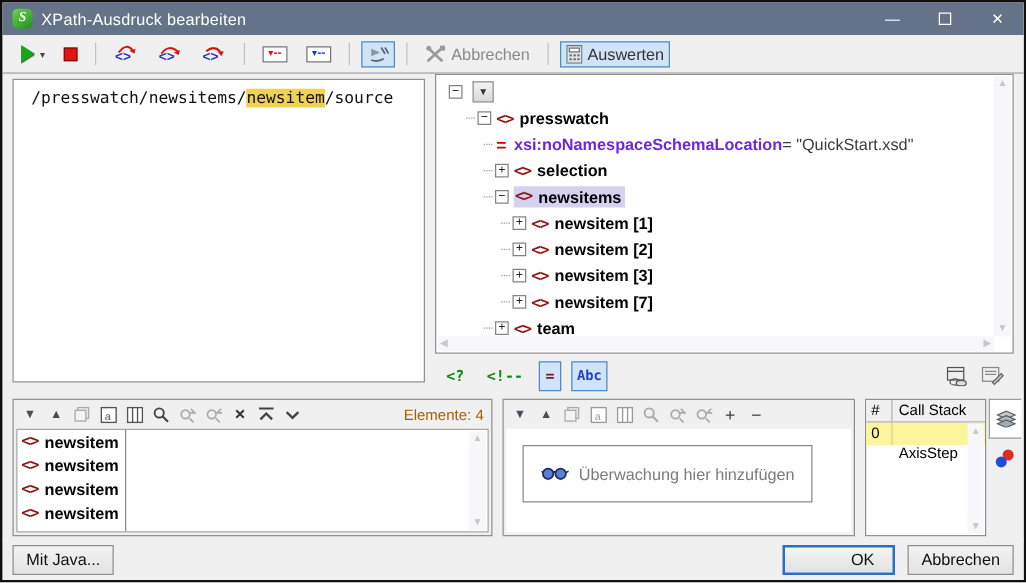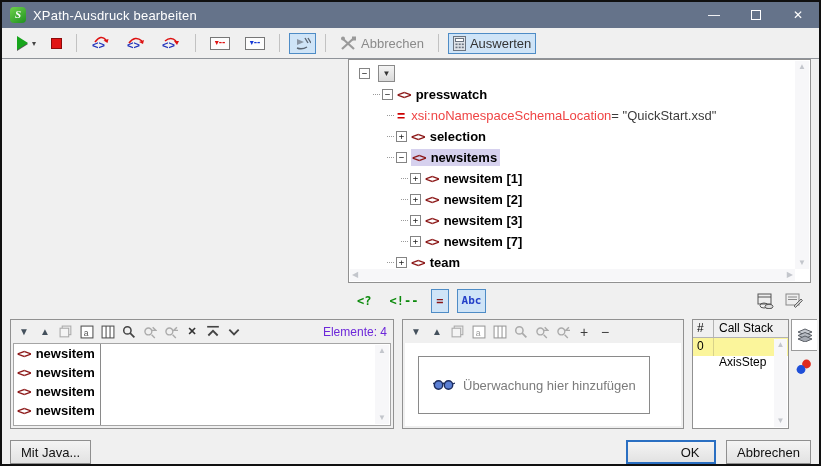--- a/index.html
+++ b/index.html
@@ -48,21 +48,21 @@
   .treerows { padding:3px 0 0 4px; }
   .trow { height:21px; display:flex; align-items:center; font-size:13px; font-weight:bold;
           white-space:nowrap; color:#000; }
   .stub { width:7px; border-top:1px dotted #9a9a9a; margin-right:2px; }
   .expbox { width:11px; height:11px; border:1px solid #848484; background:#fff; flex:0 0 11px;
             font:9px/9px "DejaVu Sans Mono",monospace; text-align:center; color:#222; margin-right:4px; }
   .angle { color:#8b1616; font-weight:bold; letter-spacing:-1px; margin-right:5px;
            font-family:"DejaVu Sans Mono",monospace; font-size:13px; }
   .selwrap { background:#d6d1ee; padding:1px 3px 1px 1px; display:inline-flex; align-items:center; }
   .attr-eq { color:#c00; font-weight:bold; margin:0 6px 0 1px; font-size:14px; }
-  .attr-name { font-weight:normal; color:#ef4444; }
+  .attr-name { font-weight:bold; color:#6d28d9; }
   .attr-val { font-weight:normal; color:#3c3c3c; }
   .combobtn { width:17px; height:17px; margin-left:4px; border:1px solid #8a8a8a;
               background:linear-gradient(#f4f4f4,#d9d9d9); font-size:8px; color:#333;
               display:inline-flex; align-items:center; justify-content:center; }
 
   
   .vscroll { position:absolute; top:1px; bottom:13px; right:1px; width:14px; background:#f7f7f9;
              display:flex; flex-direction:column; justify-content:space-between; align-items:center;
              padding:2px 0; }
   .hscroll { position:absolute; left:1px; right:15px; bottom:1px; height:12px; background:#f7f7f9;
@@ -85,28 +85,28 @@
   .panel { position:absolute; top:2px; bottom:4px; border:1px solid #919191; background:#f0f0f0; }
   .panelA { left:8px; width:384px; }
   .panelB { left:400px; width:282px; }
   .panelC { left:690px; width:97px; background:#fff; }
   .ptoolbar { height:23px; display:flex; align-items:center; gap:7px; padding:0 6px;
               font-size:12px; color:#333; }
   .ico { display:inline-flex; align-items:center; justify-content:center; width:14px; height:14px; }
   .tri { font-size:10px; color:#44505c; }
   .dark { color:#3d3d3d; }
   .xico { font-weight:bold; font-size:11px; color:#333; }
-  .cntlabel { margin-left:auto; color:#6d28d9; }
+  .cntlabel { margin-left:auto; color:#a16207; }
   .listarea { position:absolute; left:2px; right:2px; top:23px; bottom:2px; background:#fff;
               border:1px solid #a5a5a5; overflow:hidden; }
   .lrow { height:19px; display:flex; align-items:center; padding-left:3px;
           font-size:13px; font-weight:bold; }
   .coldiv { position:absolute; left:86px; top:0; bottom:0; border-left:1px solid #8a8a8a; }
   .watcharea { position:absolute; left:2px; right:2px; top:23px; bottom:2px; background:#fff; }
-  .watchbox { position:absolute; left:13px; top:13px; width:232px; height:58px; border:1px solid #8a8a8a;
+  .watchbox { position:absolute; left:13px; top:13px; width:232px; height:46px; border:1px solid #8a8a8a;
               display:flex; align-items:center; gap:8px; padding-left:14px; }
   .watchtext { color:#7b7b7b; font-size:13px; }
 
   
   .cshead { display:flex; height:18px; background:#f0f0f0; font-size:12px; }
   .cshead .c1 { width:21px; border-right:1px solid #b3b3b3; border-bottom:1px solid #b3b3b3;
                 padding:1px 0 0 4px; }
   .cshead .c2 { flex:1; border-bottom:1px solid #b3b3b3; padding:1px 0 0 5px; }
   .csrow { display:flex; height:18px; font-size:12px; background:#fbf59b; }
   .csrow .c1 { width:21px; border-right:1px solid #d8d28a; padding:1px 0 0 4px; }
@@ -115,21 +115,21 @@
               display:flex; flex-direction:column; justify-content:space-between; align-items:center;
               padding:2px 0; }
 
   
   .tabstrip { position:absolute; top:2px; bottom:4px; left:789px; width:26px; }
   .vtab { width:26px; height:32px; display:flex; align-items:center; justify-content:center; }
   .vtab.sel { background:#fff; border:1px solid #9a9a9a; border-right:none; }
 
   
   .footer { position:absolute; left:0; right:0; bottom:0; height:33px; display:flex;
-            align-items:flex-end; padding:0 8px; gap:10px; background:#f0f0f0; }
+            align-items:center; padding:0 8px; gap:10px; background:#f0f0f0; }
   .btn { height:24px; min-width:80px; padding:0 10px; background:linear-gradient(#f4f4f4,#e2e2e2);
          border:1px solid #8f8f8f; font-size:13px; color:#111; display:inline-flex;
          align-items:center; justify-content:center; }
   .btn.default { border:2px solid #2a6fc2; min-width:90px;padding-left:48px; }
   .btnright { margin-left:auto; display:flex; gap:10px; }
   svg { display:block; }
 </style>
 </head>
 <body>
 
@@ -218,20 +218,23 @@
           <rect x="2.5" y="10.6" width="2" height="1.6"></rect>
             <rect x="5.7" y="10.6" width="2" height="1.6"></rect>
             <rect x="8.8" y="10.6" width="2" height="1.6"></rect>
         </g>
       </svg>
       <span>Auswerten</span>
     </div>
   </div>
 
   <div class="main">
+    <div class="editor">
+      <span>/presswatch/newsitems/</span><span class="hlyellow">newsitem</span><span>/source</span>
+    </div>
 
     <div class="treepanel">
       <div class="treerows" id="tree-rows">
         <div class="trow" style="padding-left:6px">
           <span class="expbox">−</span>
           <span class="combobtn">
               <span>▼</span>
             </span>
         </div>
       <div class="trow" style="padding-left: 20px;">

